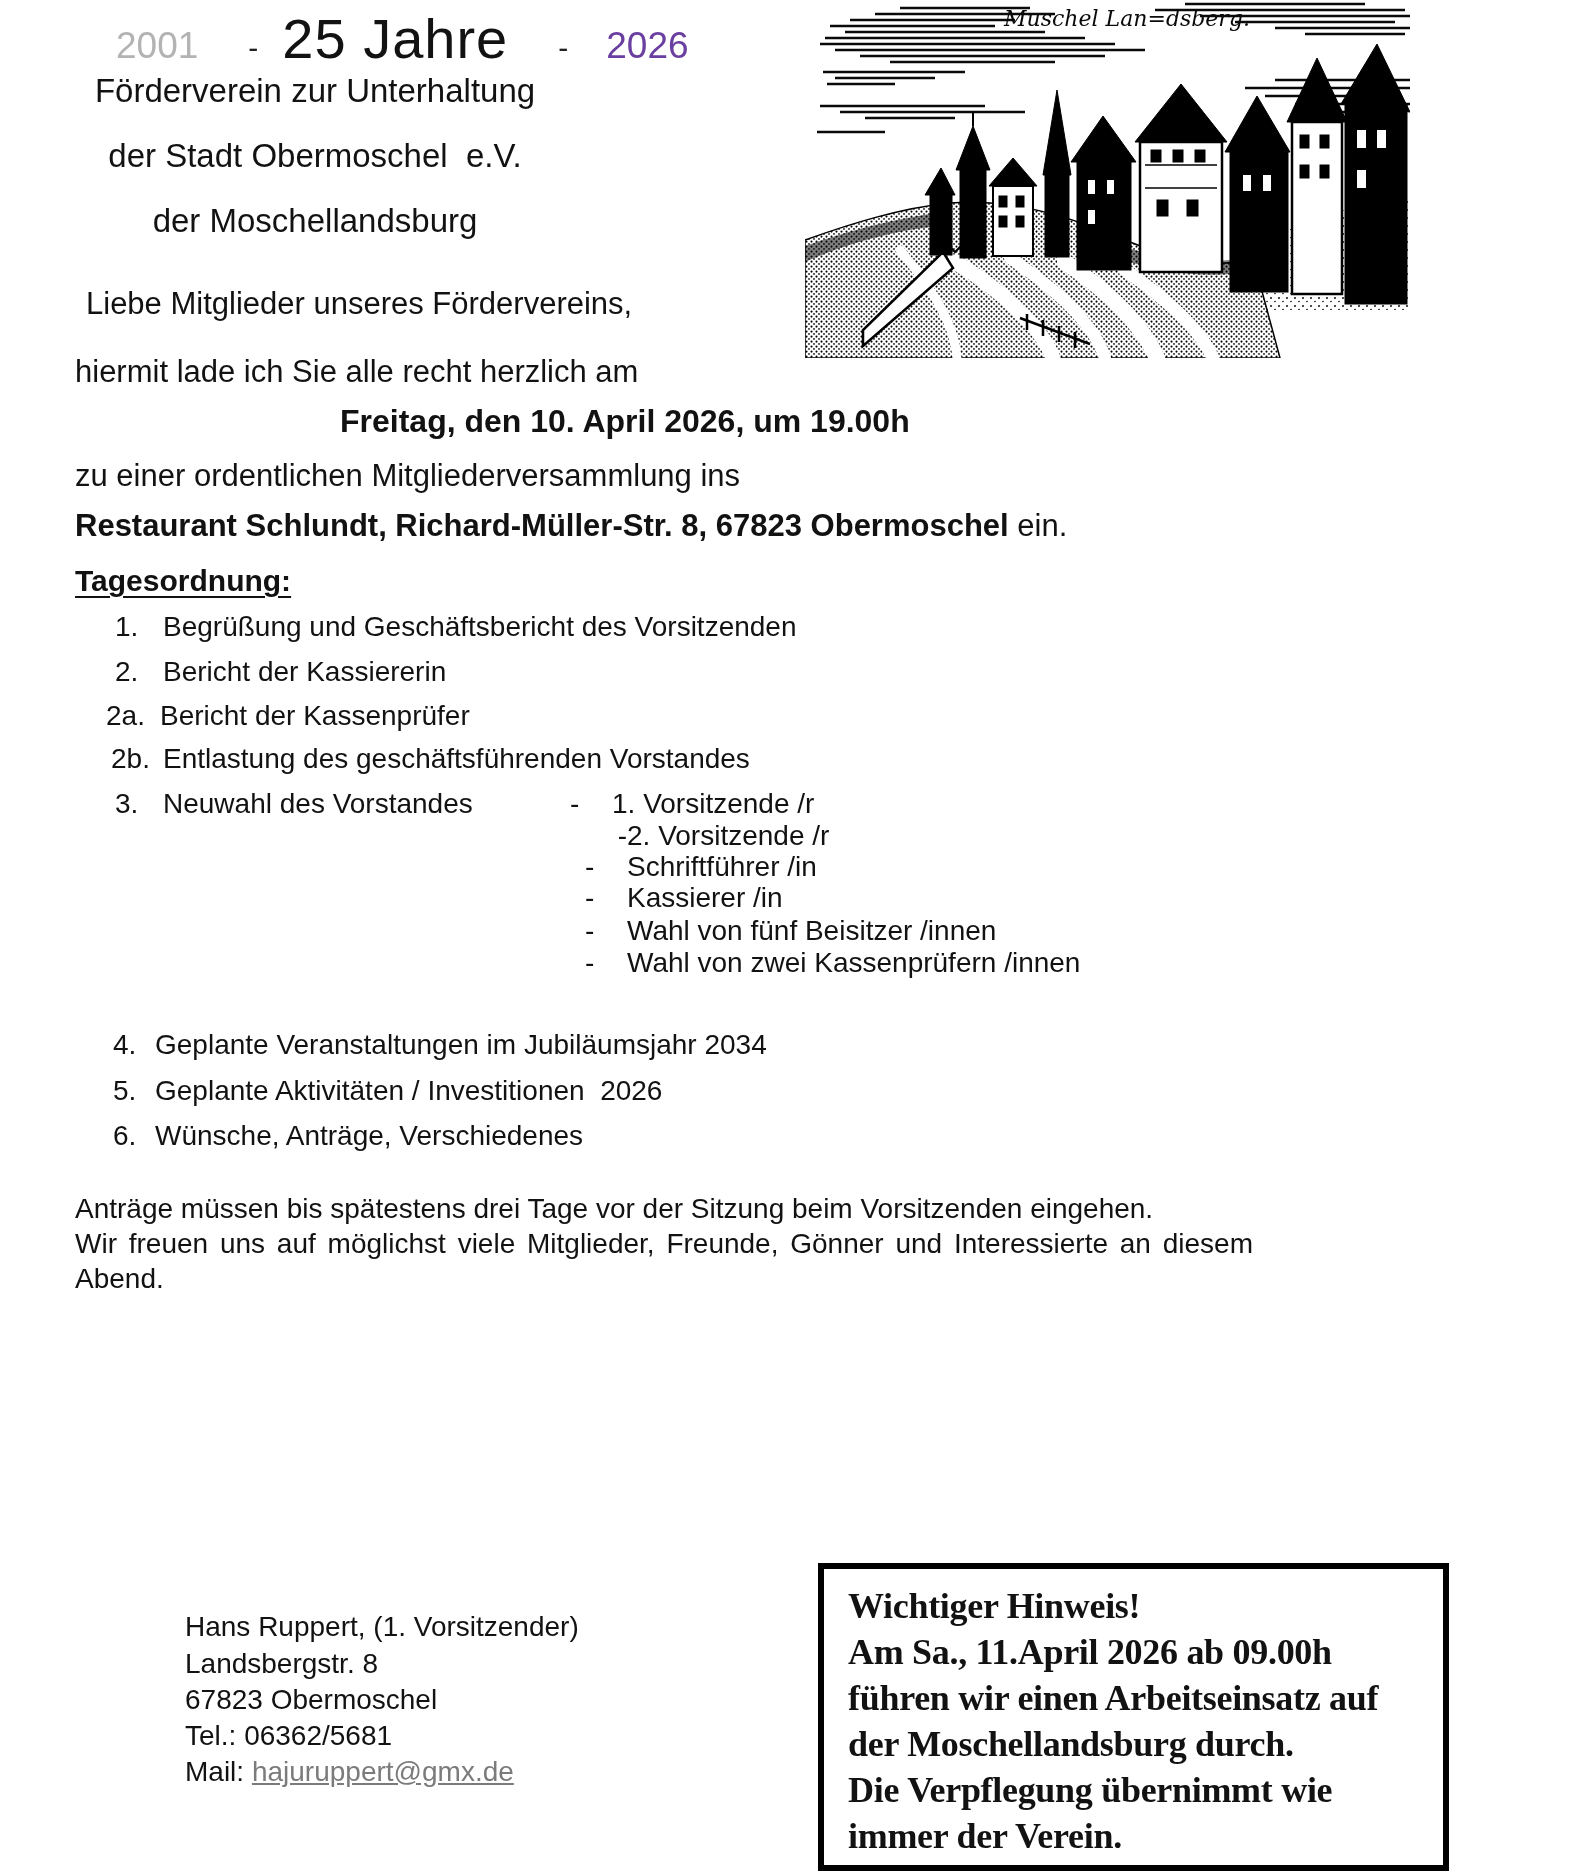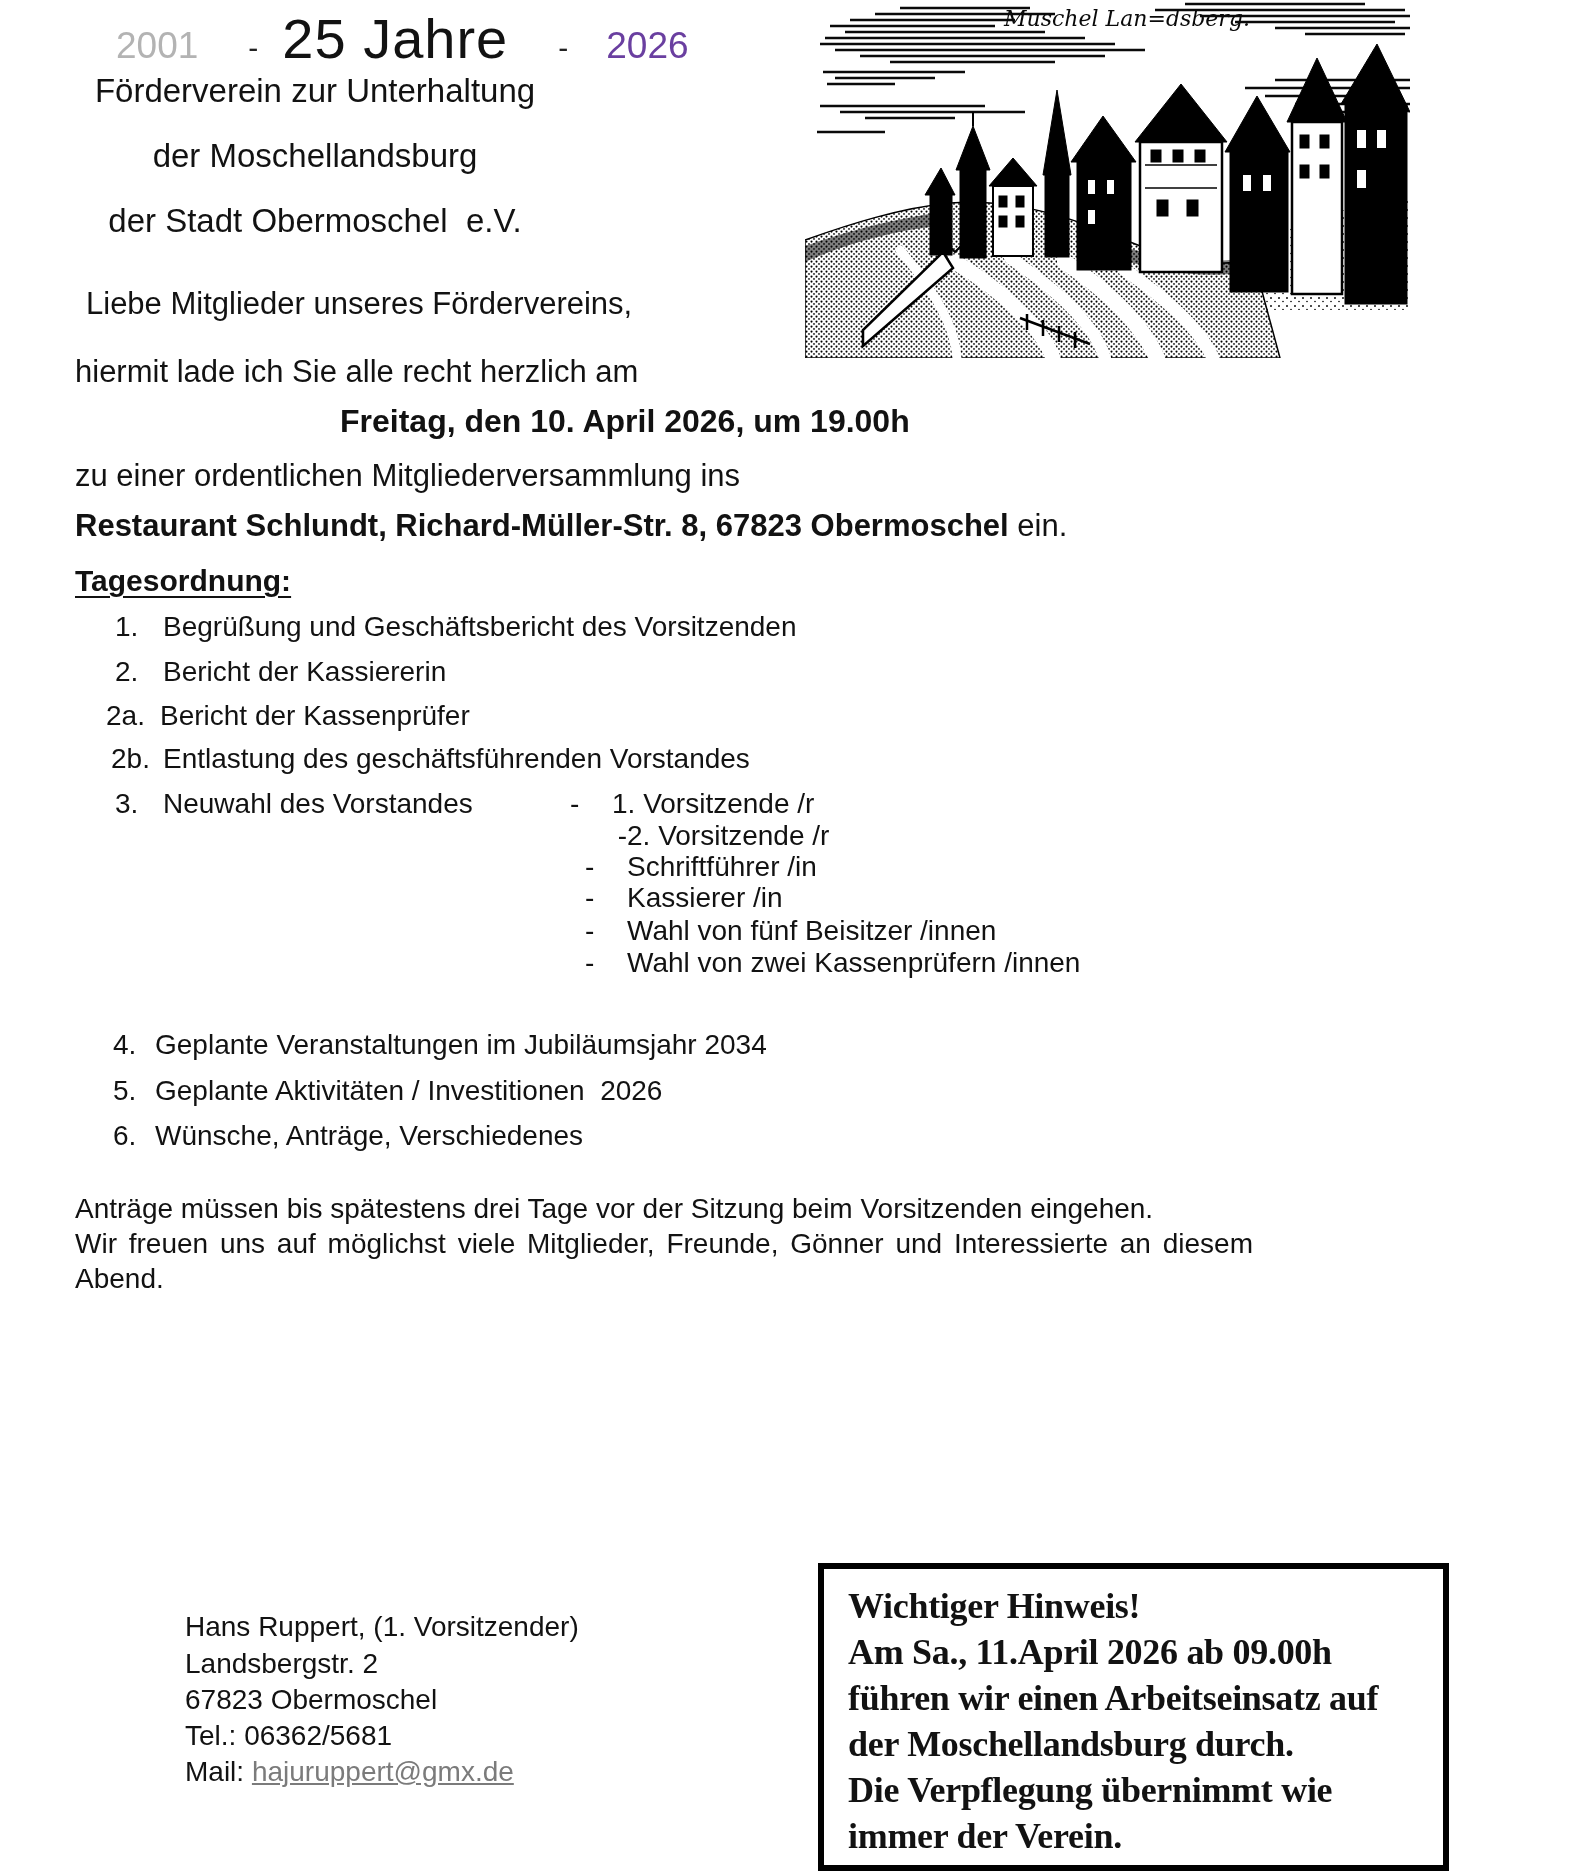--- a/index.html
+++ b/index.html
@@ -41,22 +41,22 @@
 <body>
 
 <div class="page">
 
   <div class="abs years">
     <span class="y1" style="color: rgb(179, 179, 179); margin-left: 28px;">2001</span><span class="dash d1">-</span><span class="jub">25 Jahre</span><span class="dash d2">-</span><span class="y2" style="color: rgb(106, 63, 160);">2026</span>
   </div>
 
   <div class="abs org">
     <div>Förderverein zur Unterhaltung</div>
+    <div>der Stadt Obermoschel &nbsp;e.V.</div>
     <div>der Moschellandsburg</div>
-    <div>der Stadt Obermoschel &nbsp;e.V.</div>
   </div>
 
   <svg class="engraving" width="605" height="358" viewBox="0 0 605 358" xmlns="http://www.w3.org/2000/svg">
     <defs>
       <pattern id="st1" width="5" height="5" patternUnits="userSpaceOnUse">
         <rect width="5" height="5" fill="#fff"></rect>
         <circle cx="1.5" cy="1.6" r="1.05" fill="#000"></circle>
         <circle cx="4" cy="3.9" r="0.85" fill="#000"></circle>
       </pattern>
       <pattern id="st2" width="8" height="8" patternUnits="userSpaceOnUse">
@@ -203,21 +203,21 @@
   <div class="srow" style="left:585px;top:947px;"><span class="d">-</span><span>Wahl von zwei Kassenprüfern /innen</span></div>
 
   <div class="arow" style="left:113px;top:1029px;"><span class="n" style="width:42px;">4.</span><span>Geplante Veranstaltungen im Jubiläumsjahr 2034</span></div>
   <div class="arow" style="left:113px;top:1075px;"><span class="n" style="width:42px;">5.</span><span>Geplante Aktivitäten / Investitionen &nbsp;2026</span></div>
   <div class="arow" style="left:113px;top:1120px;"><span class="n" style="width:42px;">6.</span><span>Wünsche, Anträge, Verschiedenes</span></div>
 
   <div class="para" style="left:75px;top:1191px;white-space:nowrap;">Anträge müssen bis spätestens drei Tage vor der Sitzung beim Vorsitzenden eingehen.</div>
   <div class="para just" style="left:75px;top:1226px;width:1178px;">Wir freuen uns auf möglichst viele Mitglieder, Freunde, Gönner und Interessierte an diesem Abend.</div>
 
   <div class="sig" style="top:1611px;">Hans Ruppert, (1. Vorsitzender)</div>
-  <div class="sig" style="top:1648px;">Landsbergstr. 2</div>
+  <div class="sig" style="top:1648px;">Landsbergstr. 8</div>
   <div class="sig" style="top:1684px;">67823 Obermoschel</div>
   <div class="sig" style="top:1720px;">Tel.: 06362/5681</div>
   <div class="sig" style="top:1756px;"><span>Mail: </span><a class="maillink">hajuruppert@gmx.de</a></div>
 
   <div class="notice">
     <div>Wichtiger Hinweis!</div>
     <div>Am Sa., 11.April 2026 ab 09.00h</div>
     <div>führen wir einen Arbeitseinsatz auf</div>
     <div>der Moschellandsburg durch.</div>
     <div>Die Verpflegung übernimmt wie</div>

